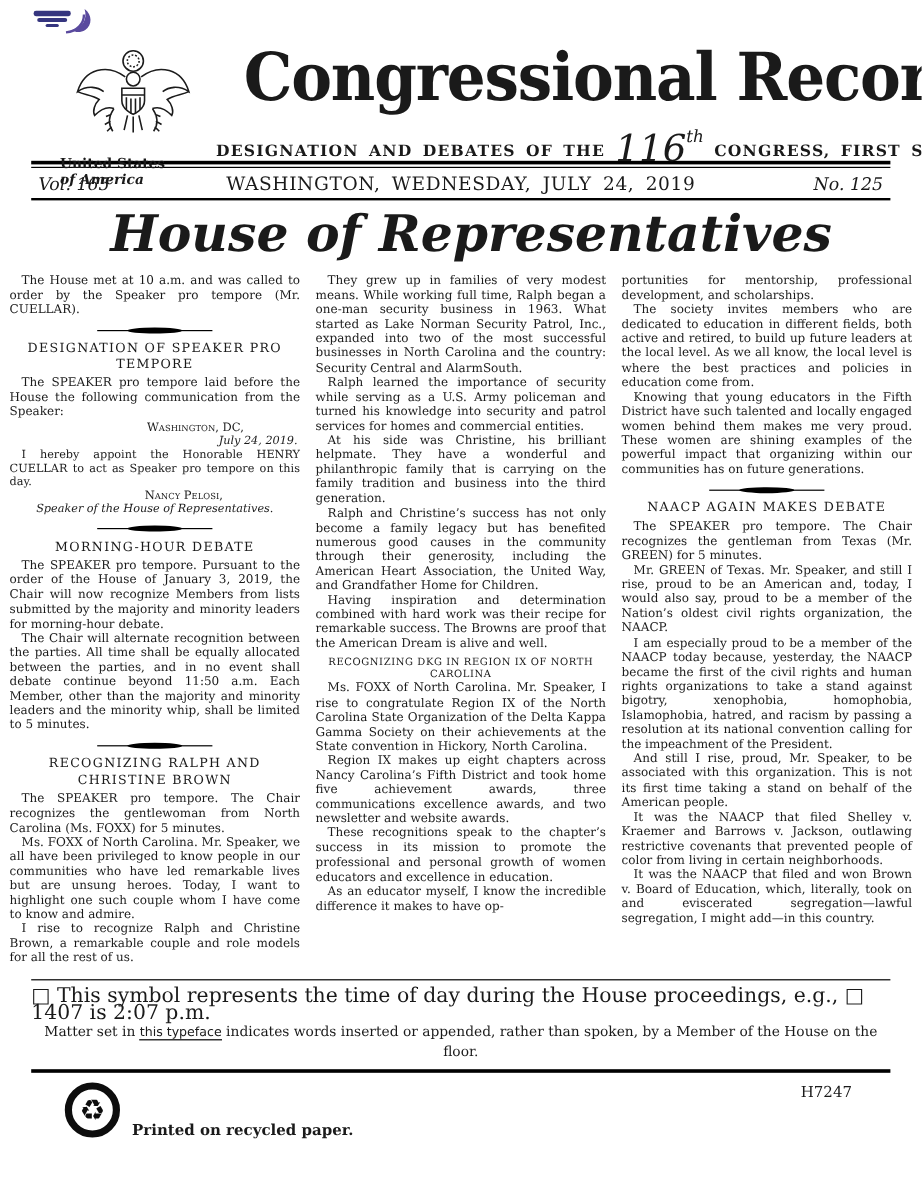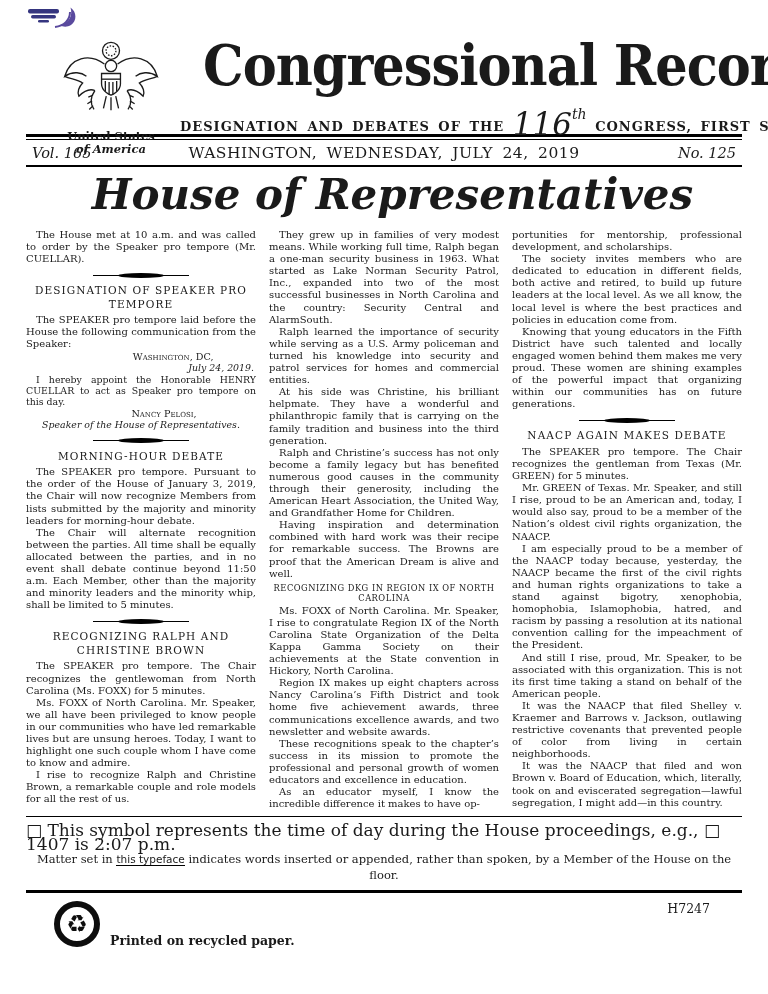--- a/index.html
+++ b/index.html
@@ -9,21 +9,21 @@
     background: #ffffff; color: #1a1a1a;
     font-family: "DejaVu Serif", "Liberation Serif", serif;
     position: relative;
   }
 
   
   .stamp { position: absolute; top: 4px; left: 26px; width: 56px; height: 28px; }
 
   
   .masthead { display: flex; padding: 34px 24px 0 50px; height: 134px; }
-  .seal-col { width: 122px; flex: 0 0 122px; text-align: center; }
+  .seal-col { width: 122px; flex: 0 0 122px; }
   .seal-svg { width: 104px; height: 92px; display: block; margin: 2px auto 0; }
   .seal-caption { font-size: 11.5px; font-weight: bold; line-height: 13px; margin-top: 2px; }
   .seal-caption .ital { font-style: italic; }
   .title-col { flex: 1; text-align: center; padding-left: 8px; }
   .paper-title {
     margin: 0; font-size: 51px; line-height: 58px; font-weight: bold;
     letter-spacing: -1px; white-space: nowrap;
     transform: scaleY(1.08); transform-origin: top center;
   }
   .subtitle {
@@ -41,21 +41,21 @@
   .dateline .center { font-weight: normal; font-size: 15.5px; letter-spacing: 0.5px; word-spacing: 4px; text-align: center; flex: 1; }
   .rule-single { margin: 0 26px; border-top: 2.5px solid #000; }
 
   
   .house-title {
     text-align: center; font-style: italic; font-weight: bold;
     font-size: 42px; margin: 4px 0 8px; line-height: 48px; padding-left: 17px;
   }
 
   
-  .columns { display: flex; gap: 13px; padding: 2px 26px 0; height: 586px; overflow: hidden; }
+  .columns { display: flex; gap: 13px; padding: 2px 8px 0; height: 586px; overflow: hidden; }
   .col { flex: 1; min-width: 0; }
   .para { font-size: 10px; line-height: 12.1px; text-align: justify; text-indent: 10px; margin: 0; }
   .para.small { font-size: 9.4px; line-height: 11.4px; }
   .para.noindent { text-indent: 0; }
   .sec-head {
     font-size: 10.5px; font-weight: normal; text-align: center;
     letter-spacing: 1.1px; line-height: 13.5px; margin: 5px 6px 3px;
   }
   .sub-head {
     font-size: 8.3px; font-weight: normal; text-align: center;

